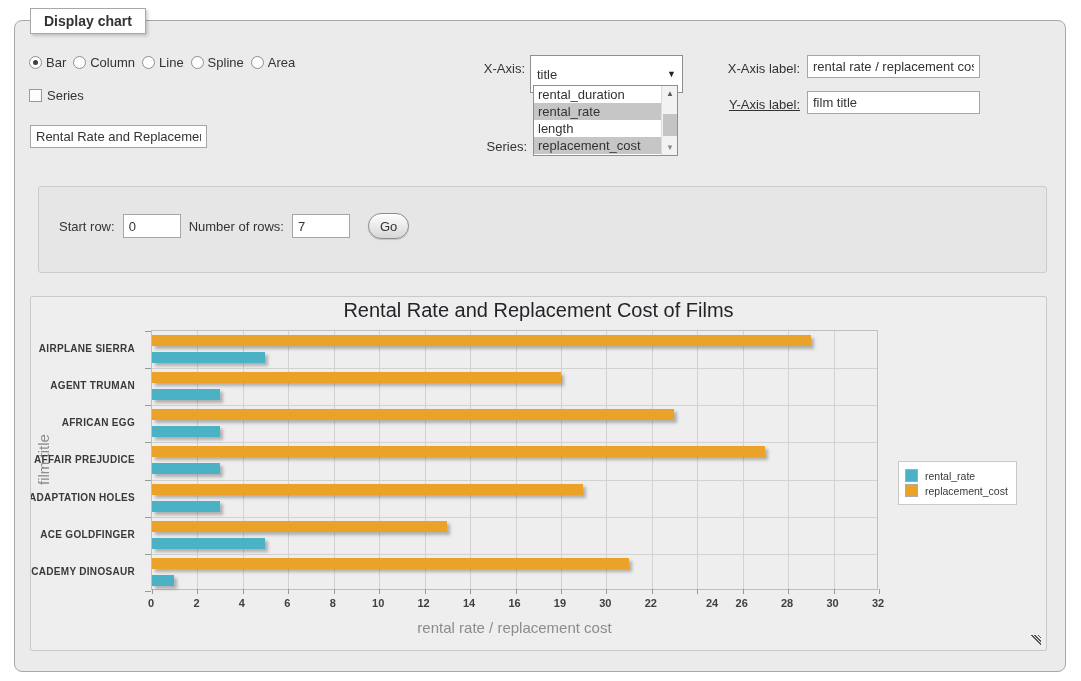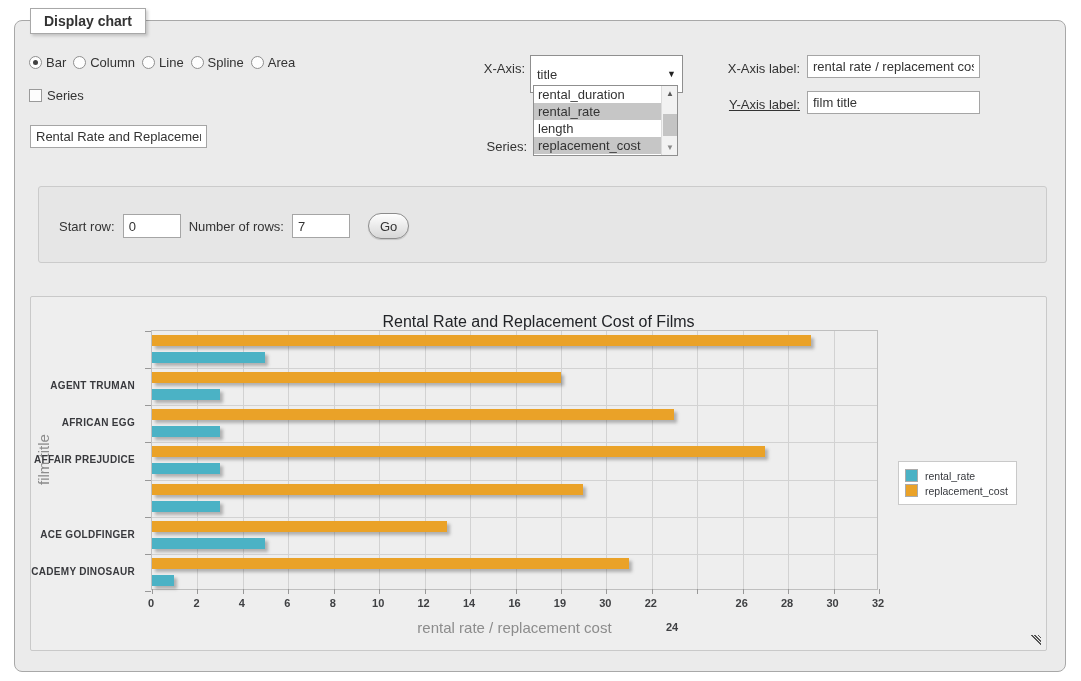--- a/index.html
+++ b/index.html
@@ -48,34 +48,34 @@
   #sb-up { top:0; }  #sb-down { bottom:0; color:#8a8a8a; }
   #sb-thumb { position:absolute; left:1px; top:28px; width:14px; height:22px;
     background:#c4c4c4; }
 
   #xlabel-lbl { left:718px; top:61px; width:82px; }
   #xlabel-input { left:807px; top:55px; width:173px; height:23px; }
   #ylabel-lbl { left:718px; top:97px; width:82px;text-decoration:underline; }
   #ylabel-input { left:807px; top:91px; width:173px; height:23px; }
 
   
-  #rows-panel { left:38px; top:186px; width:1009px; height:77px;
+  #rows-panel { left:38px; top:186px; width:1009px; height:87px;
     background:#e6e6e6; border:1px solid #cbcbcb; border-radius:3px; }
   #rows-inner { position:absolute; left:20px; top:26px; display:flex;
     align-items:center; gap:8px; }
   .rows-input { width:58px; height:24px; }
   #go-button { margin-left:10px; height:26px; padding:0 11px; border-radius:13px;
     border:1px solid #8c8c8c; background:linear-gradient(#fefefe,#d7d7d7);
     font-size:13px; color:#333; box-shadow:0 1px 1px rgba(0,0,0,0.15); }
 
   
   #chart-panel { left:30px; top:296px; width:1017px; height:355px;
     background:#eee; border:1px solid #c9c9c9; border-radius:2px; overflow:hidden; }
-  #chart-title { position:absolute; top:16px; left:0; width:100%; text-align:center;
-    font-size:16px; color:#222428; }
+  #chart-title { position:absolute; top:2px; left:0; width:100%; text-align:center;
+    font-size:20px; color:#222428; }
   #y-axis-title { position:absolute; left:2px; top:33px; width:20px; height:260px;
     display:flex; align-items:center; justify-content:center;
     writing-mode:vertical-rl; transform:rotate(180deg);
     font-size:15px; color:#8c8c8c; }
   #plot { position:absolute; left:120px; top:33px; width:727px; height:260px;
     border:1px solid #bfbfbf; }
   .vgrid { position:absolute; top:0; bottom:0; width:1px; background:#d2d2d2; }
   .hgrid { position:absolute; left:0; right:0; height:1px; background:#d2d2d2; }
   .bar { position:absolute; left:0; height:11px;
     box-shadow:3px 3px 3px rgba(60,60,60,0.35); }
@@ -171,23 +171,25 @@
     <span class="lbl">Number of rows:</span>
     <input class="txt-input rows-input" value="7" style="">
     <button id="go-button">Go</button>
   </div>
 </div>
 
 <div class="abs" id="chart-panel">
   <div id="chart-title">Rental Rate and Replacement Cost of Films</div>
   <div id="y-axis-title">film title</div>
   <div id="cat-labels">
+      <div class="cat-label" style="top: 0px; height: 37px;">AIRPLANE SIERRA</div>
       <div class="cat-label" style="top: 37px; height: 37px;">AGENT TRUMAN</div>
       <div class="cat-label" style="top: 111px; height: 37px;">AFFAIR PREJUDICE</div>
       <div class="cat-label" style="top: 74px; height: 37px;">AFRICAN EGG</div>
+      <div class="cat-label" style="top: 149px; height: 37px;">ADAPTATION HOLES</div>
       <div class="cat-label" style="top: 186px; height: 37px;">ACE GOLDFINGER</div>
       <div class="cat-label" style="top: 223px; height: 37px;">ACADEMY DINOSAUR</div>
     </div>
   <div id="plot">
       <div class="vgrid" style="left: 45.4375px;"></div>
       <div class="vgrid" style="left: 90.875px;"></div>
       <div class="vgrid" style="left: 136.312px;"></div>
       <div class="vgrid" style="left: 181.75px;"></div>
       <div class="vgrid" style="left: 227.188px;"></div>
       <div class="vgrid" style="left: 272.625px;"></div>
@@ -252,21 +254,21 @@
       <span class="xtick-label" style="left: 90.875px;">4</span>
       <span class="xtick-label" style="left: 136.312px;">6</span>
       <span class="xtick-label" style="left: 181.75px;">8</span>
       <span class="xtick-label" style="left: 227.188px;">10</span>
       <span class="xtick-label" style="left: 272.625px;">12</span>
       <span class="xtick-label" style="left: 318.062px;">14</span>
       <span class="xtick-label" style="left: 363.5px;">16</span>
       <span class="xtick-label" style="left: 408.938px;">19</span>
       <span class="xtick-label" style="left: 454.375px;">30</span>
       <span class="xtick-label" style="left: 499.812px;">22</span>
-      <span class="xtick-label" style="left: 521px; margin-top: 24px;">24</span>
+      <span class="xtick-label" style="left: 561px;">24</span>
       <span class="xtick-label" style="left: 590.688px;">26</span>
       <span class="xtick-label" style="left: 636.125px;">28</span>
       <span class="xtick-label" style="left: 681.562px;">30</span>
       <span class="xtick-label" style="left: 727px;">32</span>
     </div>
   <div id="x-axis-title">rental rate / replacement cost</div>
   <div id="chart-legend">
       <div class="legend-row">
         <span class="legend-swatch" style="background: rgb(75, 178, 197);"></span>
         <span class="legend-label">rental_rate</span>

